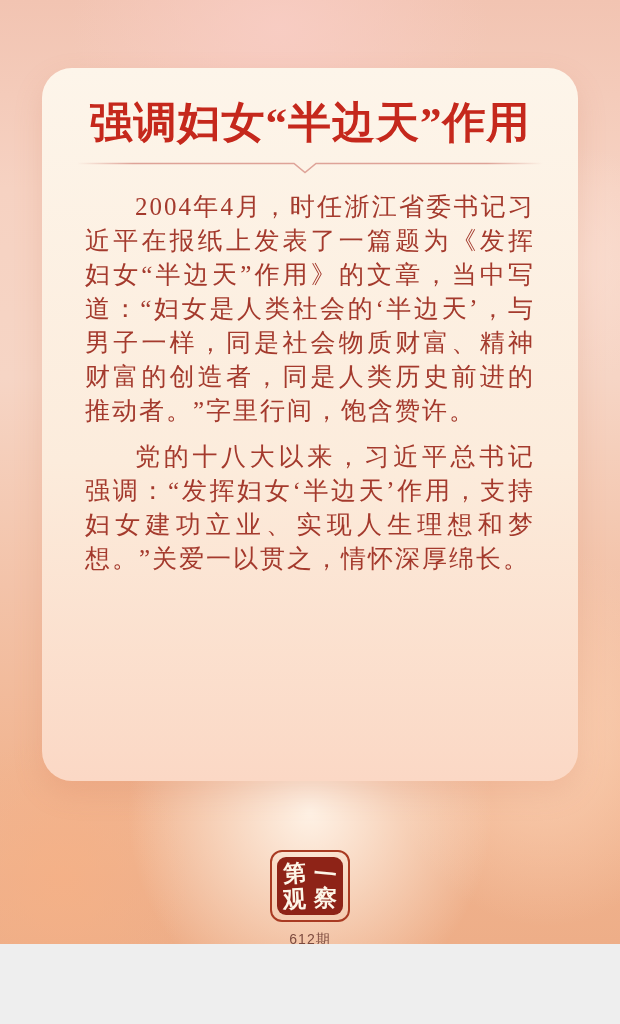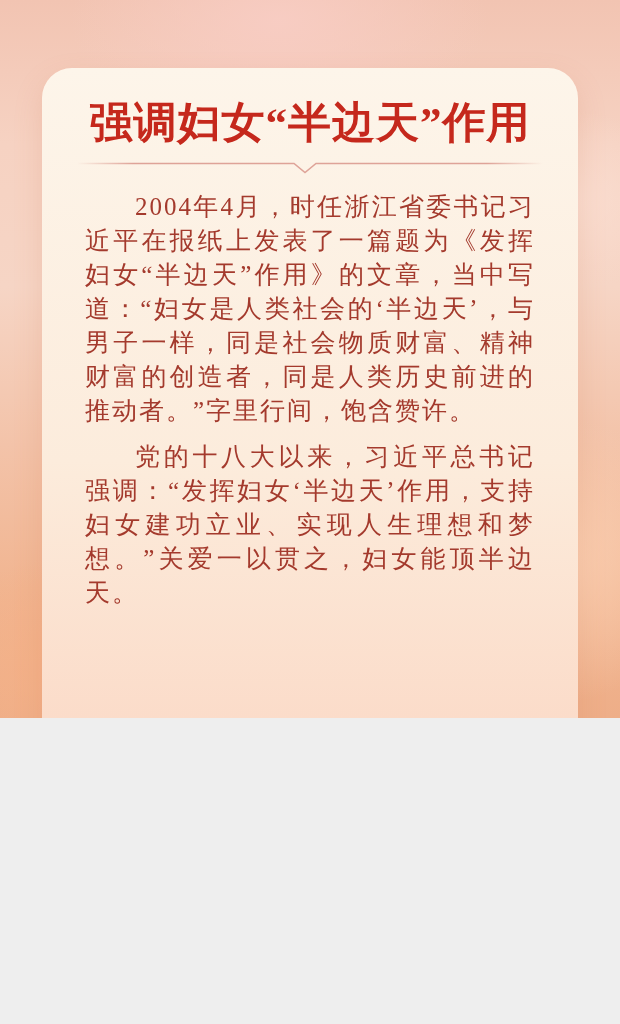--- a/index.html
+++ b/index.html
@@ -11,21 +11,21 @@
     --card-top:#fdf5ea;
     --card-mid:#fcecdc;
     --card-bottom:#fbd8c5;
     --issue-color:#7c4a3e;
     --divider:#d9958a;
   }
   *{margin:0;padding:0;box-sizing:border-box;}
   html,body{width:620px;background:#eee;}
   .canvas{
     position:relative;
-    width:620px;height:718px;
+    width:620px;height:944px;
     overflow:hidden;
     font-family:"Liberation Serif","DejaVu Serif",serif;
   }
   .bg{
     position:absolute;inset:0;
     background:
       radial-gradient(42% 30% at 50% 86%, rgba(255,245,234,.95), rgba(255,245,234,0) 70%),
       radial-gradient(30% 22% at 10% 93%, rgba(246,177,134,.75), rgba(246,177,134,0) 70%),
       radial-gradient(36% 28% at 88% 78%, rgba(252,212,184,.85), rgba(252,212,184,0) 72%),
       radial-gradient(45% 22% at 45% 3%, rgba(248,205,196,.9), rgba(248,205,196,0) 75%),
@@ -122,21 +122,21 @@
           <stop offset="0.12" stop-color="#d9958a" stop-opacity="0.85"></stop>
           <stop offset="0.88" stop-color="#d9958a" stop-opacity="0.85"></stop>
           <stop offset="1" stop-color="#d9958a" stop-opacity="0"></stop>
         </linearGradient>
       </defs>
       <path d="M0 2.5 H217 L228 11.5 L239 2.5 H466" fill="none" stroke="url(#dg)" stroke-width="1.6"></path>
     </svg>
 
     <div class="body">
       <p>2004年4月，时任浙江省委书记习近平在报纸上发表了一篇题为《发挥妇女“半边天”作用》的文章，当中写道：“妇女是人类社会的‘半边天’，与男子一样，同是社会物质财富、精神财富的创造者，同是人类历史前进的推动者。”字里行间，饱含赞许。</p>
-      <p>党的十八大以来，习近平总书记强调：“发挥妇女‘半边天’作用，支持妇女建功立业、实现人生理想和梦想。”关爱一以贯之，妇女能顶半边天。</p>
+      <p>党的十八大以来，习近平总书记强调：“发挥妇女‘半边天’作用，支持妇女建功立业、实现人生理想和梦想。”关爱一以贯之，情怀深厚绵长。</p>
     </div>
   </div>
 
   <div class="seal-wrap">
     <div class="seal-frame">
       <div class="seal">
         <span>第</span>
         <span>一</span>
         <span>观</span>
         <span>察</span>

